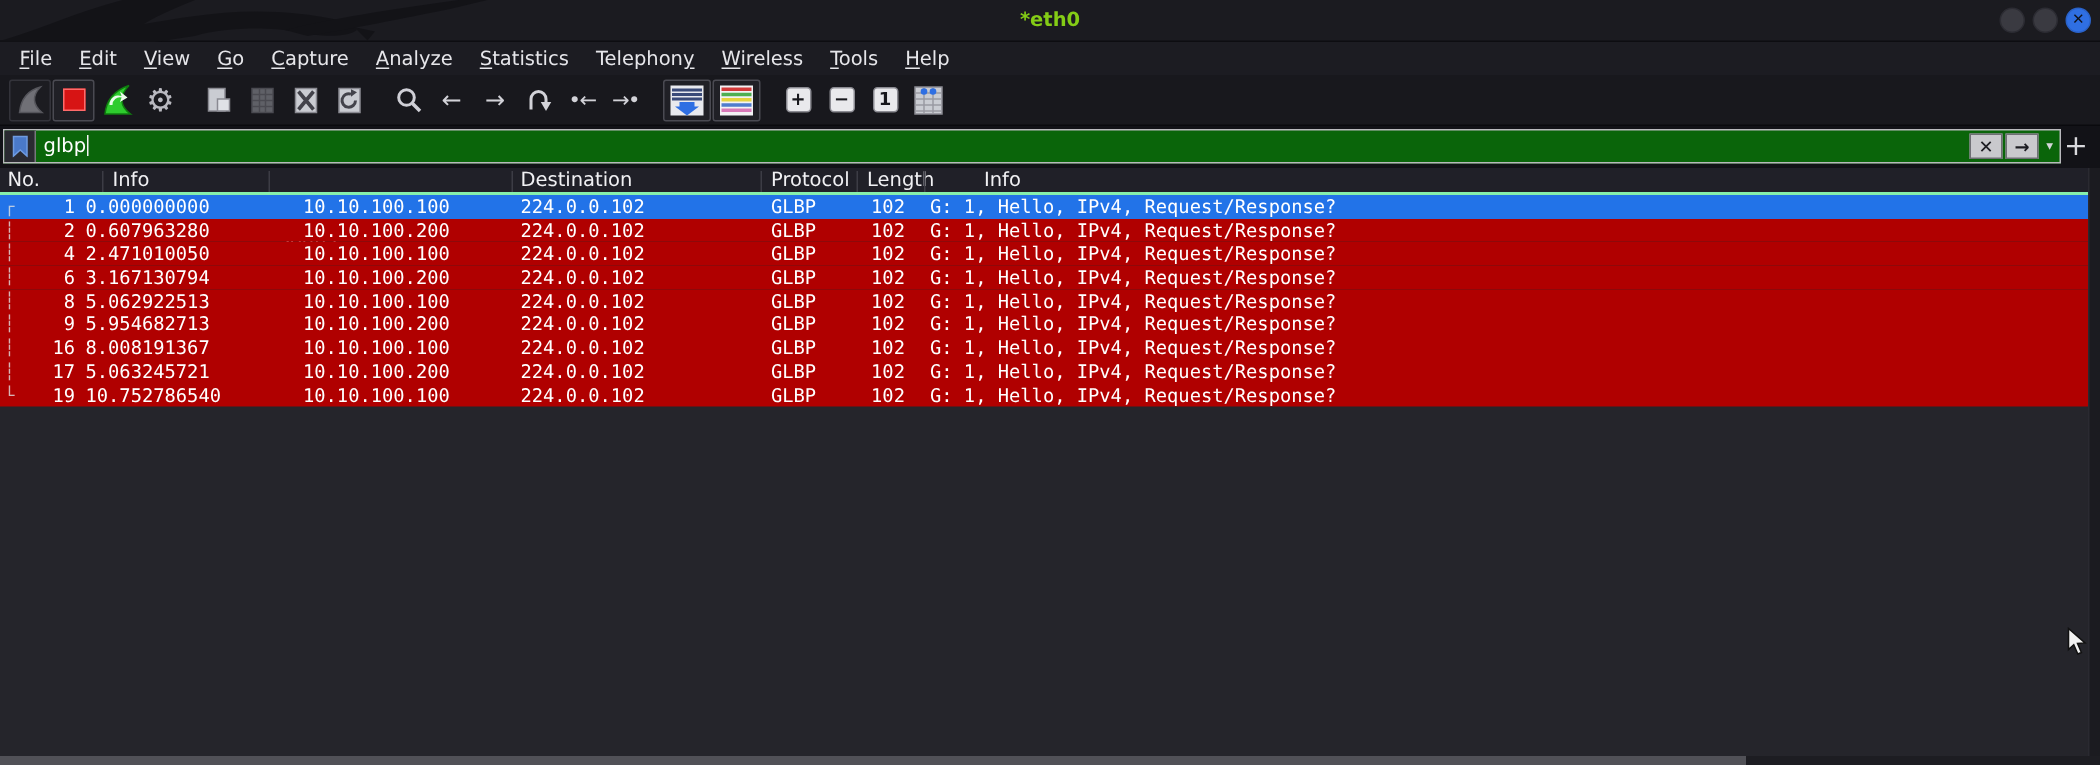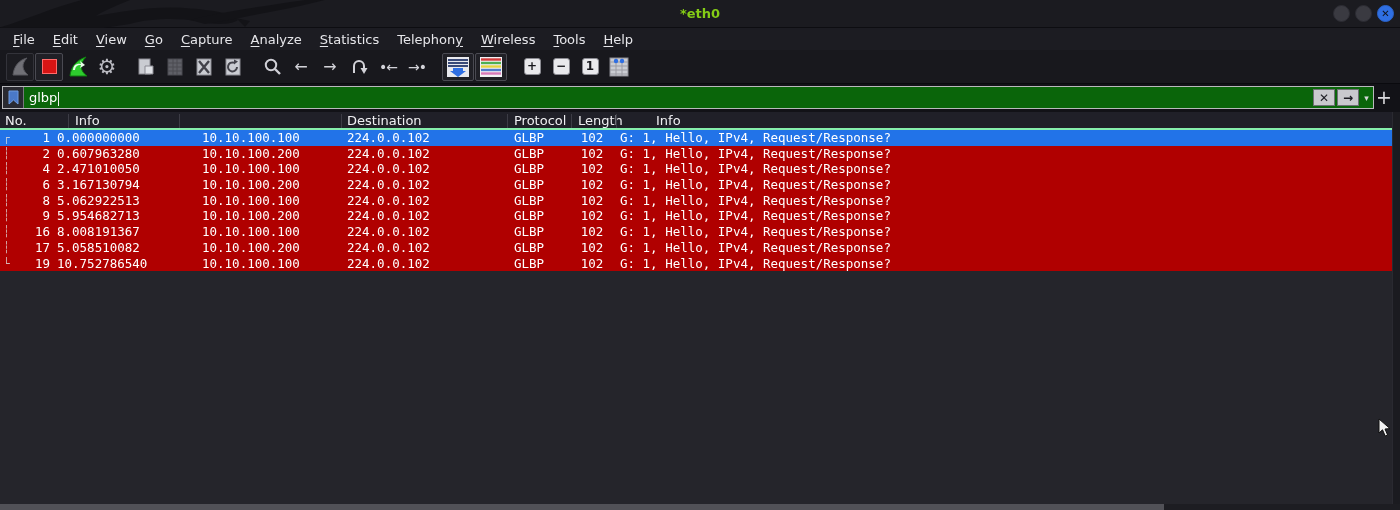--- a/index.html
+++ b/index.html
@@ -335,21 +335,21 @@
         <span class="c-time">8.008191367</span>
         <span class="c-src">10.10.100.100</span>
         <span class="c-dst">224.0.0.102</span>
         <span class="c-prot">GLBP</span>
         <span class="c-len">102</span>
         <span class="c-info">G: 1, Hello, IPv4, Request/Response?</span>
       </div>
       <div class="prow">
         <span class="c-mark">┆</span>
         <span class="c-no">17</span>
-        <span class="c-time">5.058510082</span>
+        <span class="c-time">5.063245721</span>
         <span class="c-src">10.10.100.200</span>
         <span class="c-dst">224.0.0.102</span>
         <span class="c-prot">GLBP</span>
         <span class="c-len">102</span>
         <span class="c-info">G: 1, Hello, IPv4, Request/Response?</span>
       </div>
       <div class="prow">
         <span class="c-mark">└</span>
         <span class="c-no">19</span>
         <span class="c-time">10.752786540</span>

